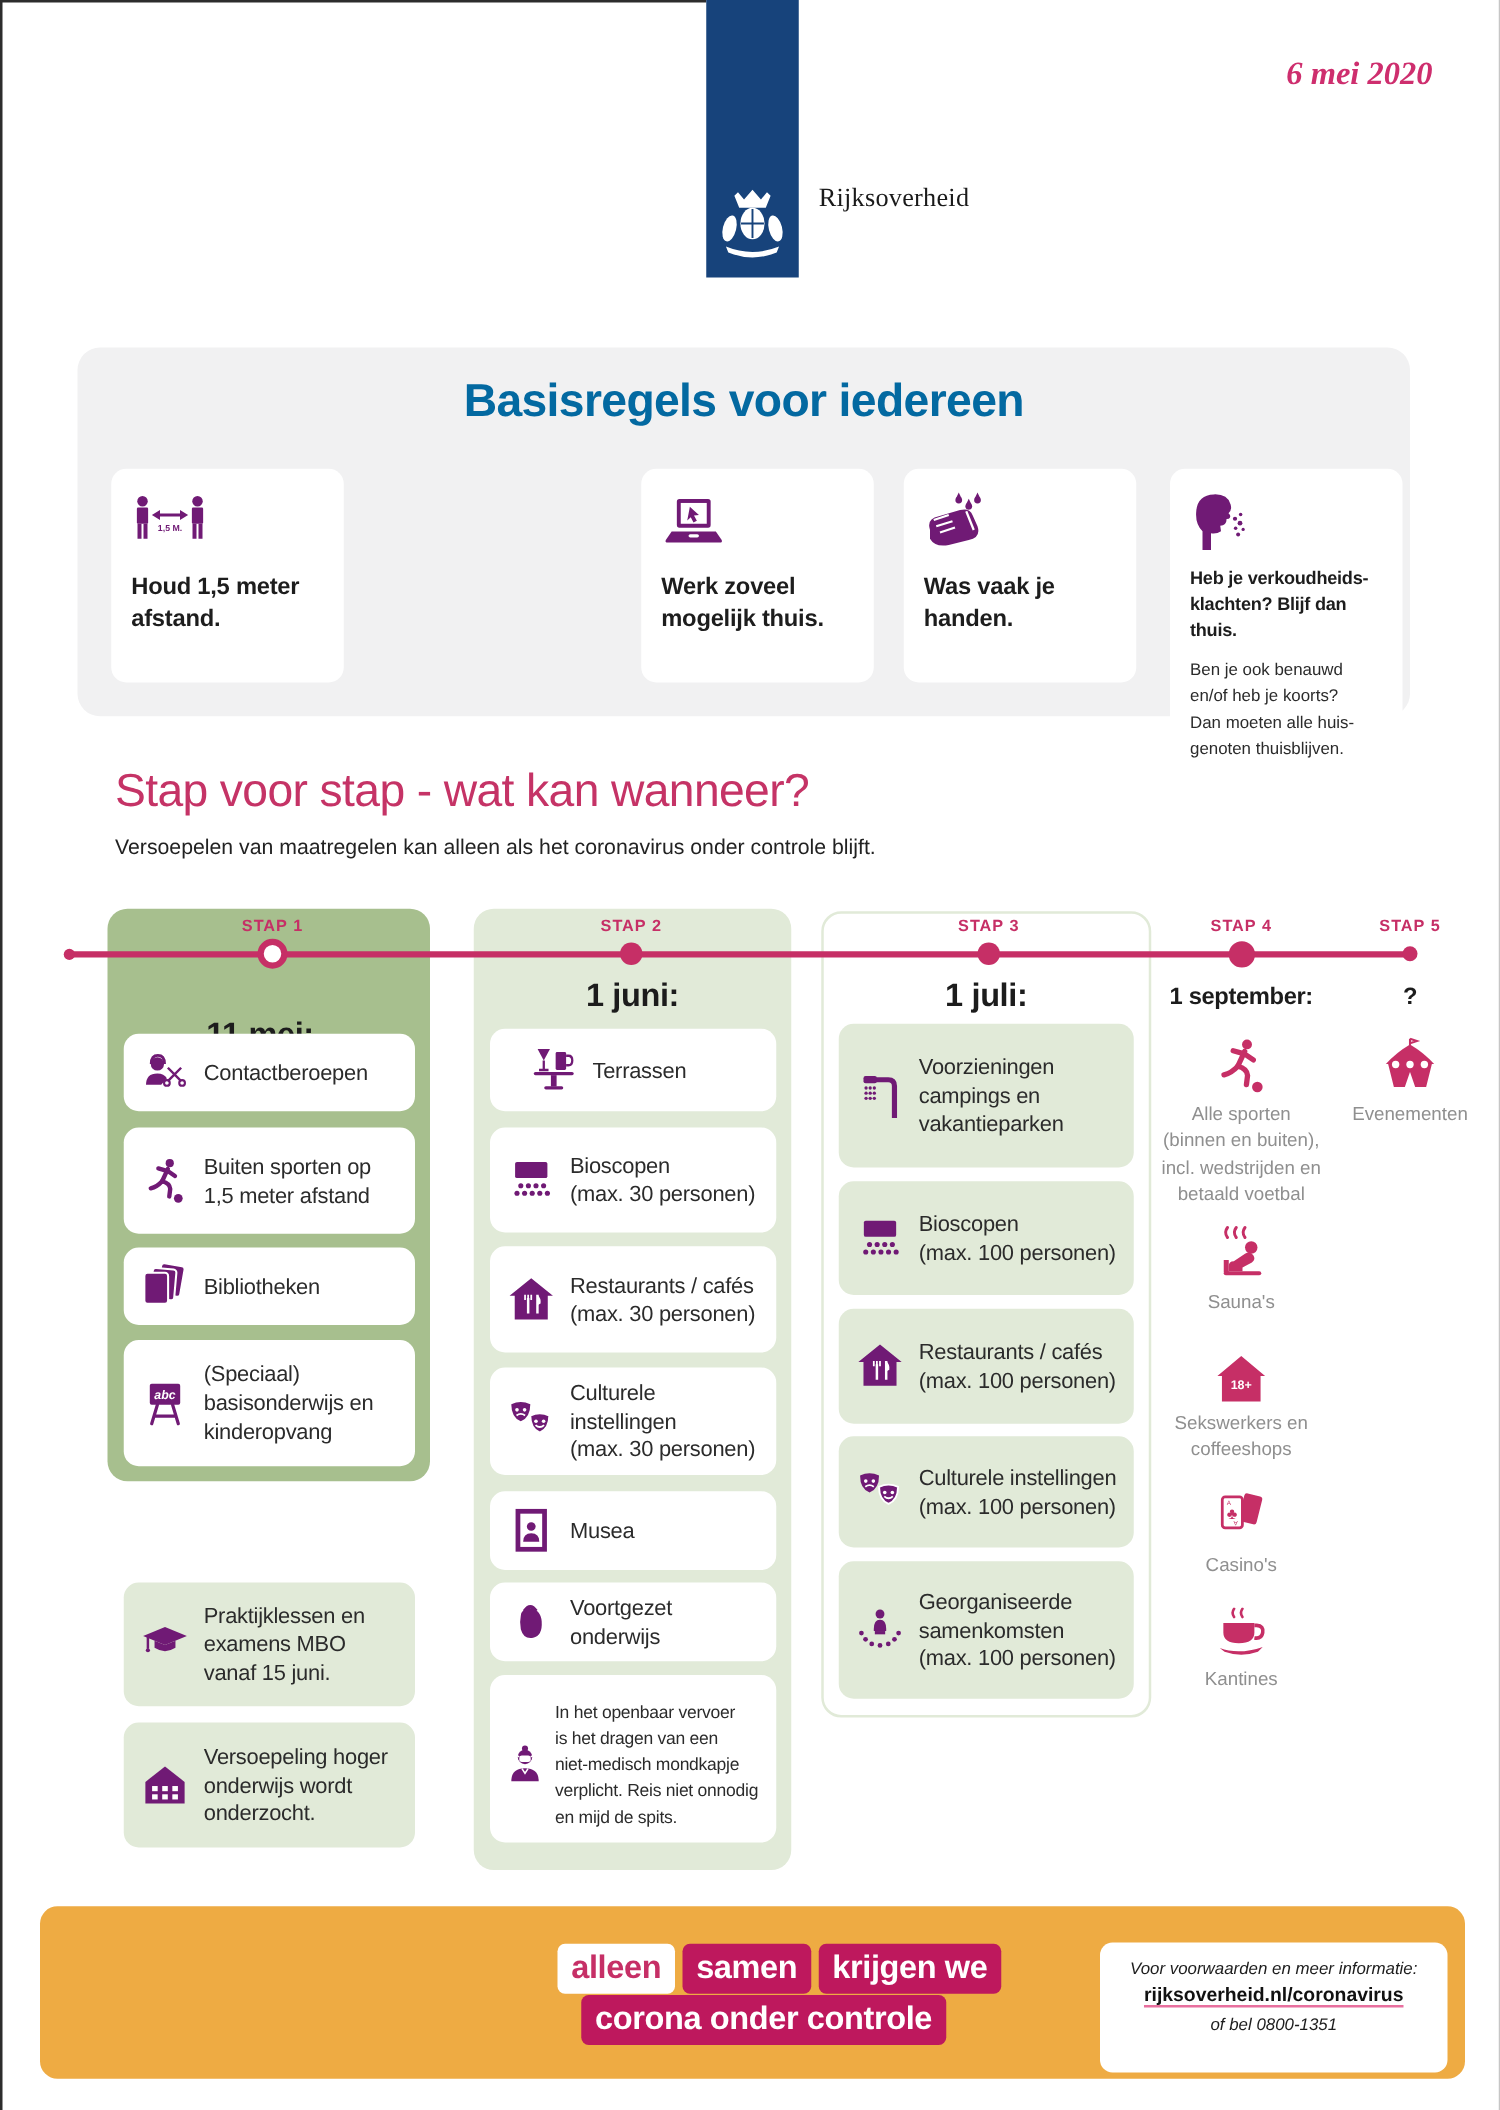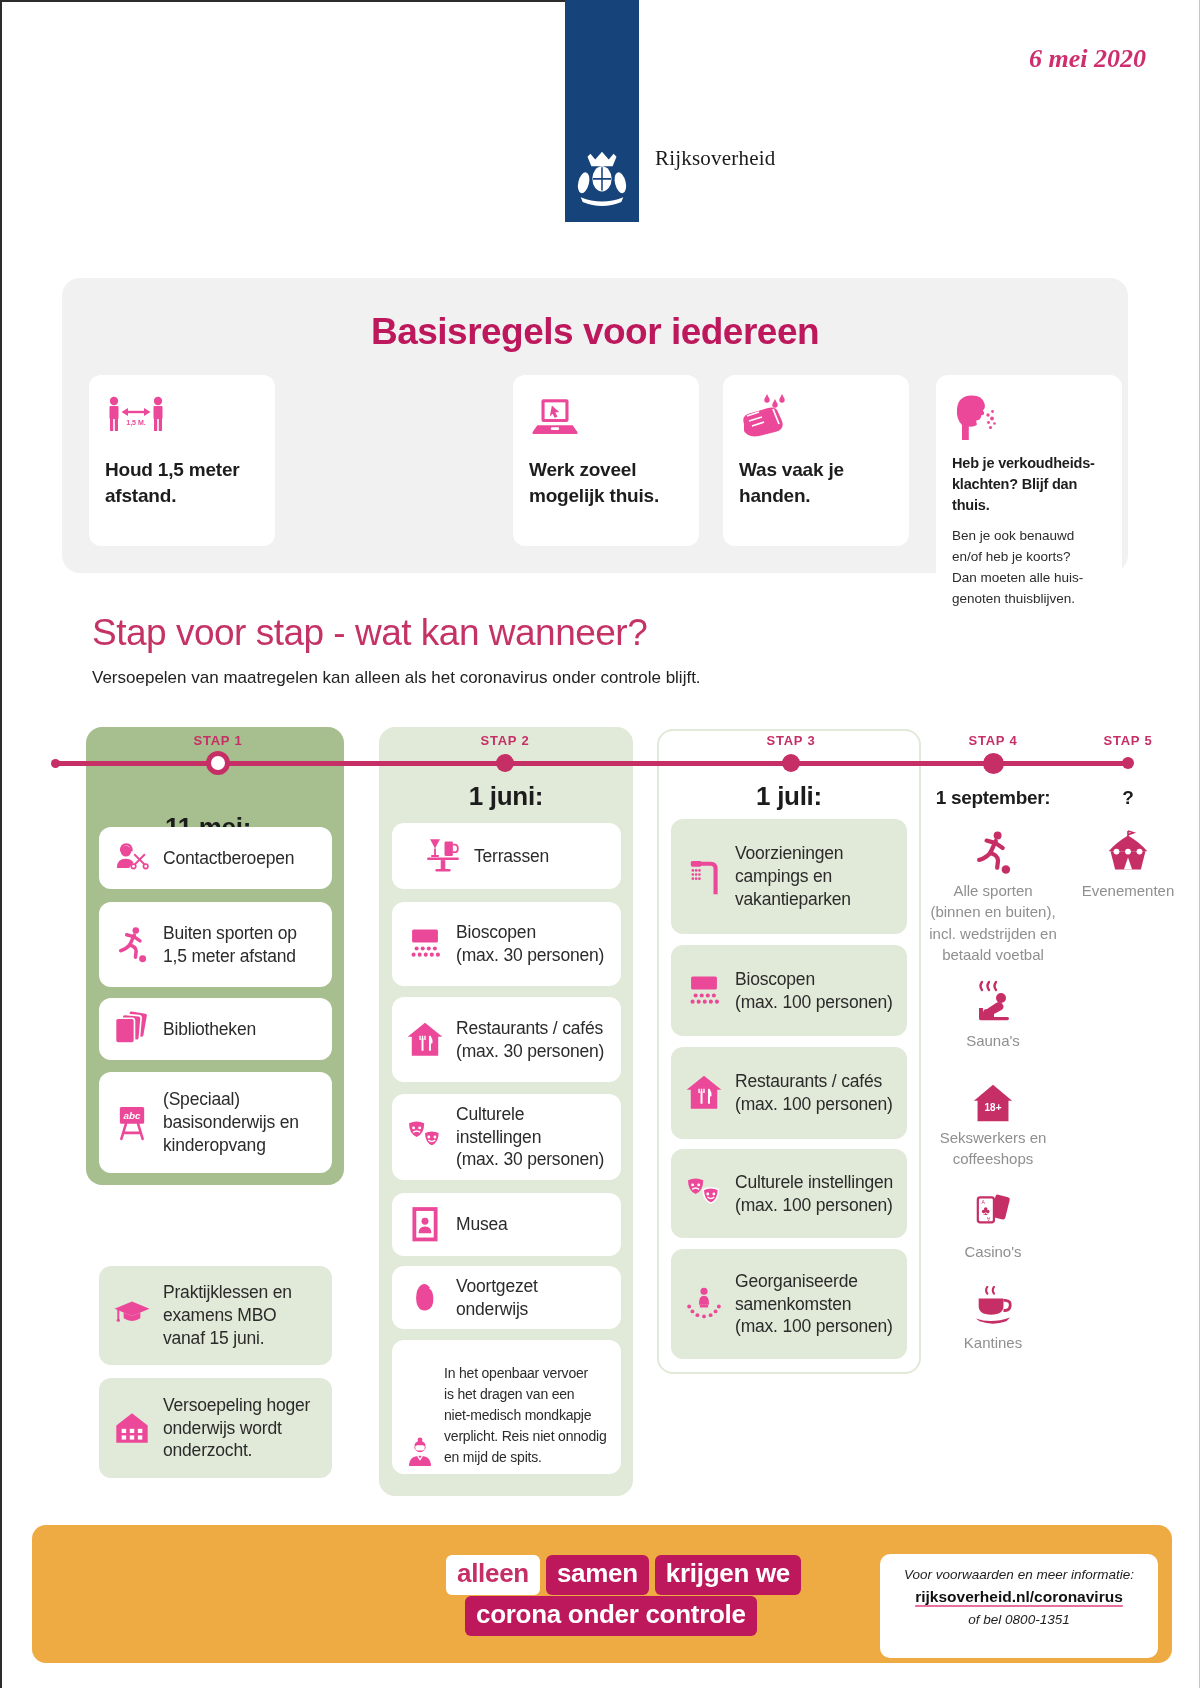--- a/index.html
+++ b/index.html
@@ -8,21 +8,21 @@
   .abs{position:absolute;}
   .edge{background:#2c2c2c;}
   
   .ribbon{left:565px;top:0;width:74px;height:222px;background:#17437b;}
   .logo-text{left:655px;top:146px;font-family:"Liberation Serif",serif;font-size:21px;color:#1a1a1a;letter-spacing:.2px;}
   .date{right:54px;top:44px;font-family:"Liberation Serif",serif;font-style:italic;font-weight:bold;
         font-size:26px;color:#ce2e6e;}
   
   .panel{left:62px;top:278px;width:1066px;height:295px;background:#f1f1f2;border-radius:18px;}
   .bs-title{left:62px;top:300px;width:1066px;text-align:center;font-size:37px;font-weight:bold;
-            color:#be185d;letter-spacing:-.5px;margin-top:11px;}
+            color:#0369a1;letter-spacing:-.5px;}
   .bs-card{background:#fff;border-radius:12px;padding:16px 12px 12px 16px;box-sizing:border-box;}
   .bs-card .icw{display:block;height:56px;margin-bottom:10px;}
   .bs-label{font-size:19px;font-weight:bold;line-height:1.35;color:#1d1d1d;white-space:pre-line;letter-spacing:-.2px;}
   .bs5-title{font-size:14.5px;font-weight:bold;line-height:1.45;color:#1d1d1d;white-space:pre-line;letter-spacing:-.2px;}
   .bs5-body{font-size:13.5px;line-height:1.55;color:#2b2b2b;white-space:pre-line;margin-top:10px;}
   
   .sp-title{left:92px;top:612px;font-size:37px;color:#c53366;letter-spacing:-.5px;}
   .sp-sub{left:92px;top:668px;font-size:17px;color:#222;}
   .colbox{border-radius:16px;}
   .col1{left:86px;top:727px;width:258px;height:458px;background:#a7bf8e;}
@@ -34,21 +34,21 @@
   .stap-label{top:733px;width:100px;text-align:center;font-size:13px;font-weight:bold;color:#c62f66;letter-spacing:.8px;}
   .col-date{font-size:26px;font-weight:bold;color:#1c1c1c;text-align:center;letter-spacing:-.3px;}
   .col-date.sm{font-size:19px;}
   .item{display:flex;align-items:center;border-radius:12px;padding:6px 8px 6px 14px;box-sizing:border-box;}
   .item.white{background:#fff;}
   .item.green{background:#e1ead8;}
   .item .icw{flex:0 0 38px;width:38px;height:38px;margin-right:12px;}
   .item-label{font-size:17.5px;line-height:1.3;color:#2b2b2b;white-space:pre-line;letter-spacing:-.2px;}
   .item-label.small{font-size:14px;line-height:1.5;}
   .icw svg{width:100%;height:100%;display:block;}
-  .ic{color:#ec4899;display:inline-block;}
+  .ic{color:#701a75;display:inline-block;}
   .stand{display:block;text-align:center;}
   .stand .icw{display:inline-block;width:46px;height:46px;color:#c62f66;}
   .cap{font-size:15px;line-height:1.42;color:#8f8f8f;text-align:center;white-space:pre-line;}
   
   .orange{left:32px;top:1525px;width:1140px;height:138px;background:#eeab43;border-radius:14px;}
   .slg{display:flex;gap:6px;}
   .slg span{display:inline-block;background:#be185d;color:#fff;font-size:26px;font-weight:bold;
             padding:3px 11px 6px;border-radius:6px;letter-spacing:-.3px;}
   .slg span.inv{background:#fff;color:#c62f66;}
   .infobox{left:880px;top:1554px;width:262px;height:82px;background:#fff;border-radius:10px;
@@ -356,21 +356,21 @@
   <div class="abs item white" style="left:392px;top:1266px;width:229px;height:63px;">
     <span class="icw ic">
       <svg viewBox="0 0 42 50" fill="currentColor">
         <path d="M14 13q6-9 12 0" fill="none" stroke="currentColor" stroke-width="4"></path>
         <path d="M10 18q1-8 9-8 12 1 13 14 1 15-9 17-10 2-13-9-1.5-7 0-14z"></path>
       </svg>
     </span>
     <div class="item-label">Voortgezet onderwijs</div>
   </div>
 
-  <div class="abs item white" style="left:392px;top:1340px;width:229px;height:134px;align-items:flex-end;padding-top:14px;">
+  <div class="abs item white" style="left:392px;top:1340px;width:229px;height:134px;align-items:center;padding-top:14px;">
     <span class="icw ic" style="flex:0 0 28px;width:28px;height:32px;margin-right:10px;">
       <svg viewBox="0 0 46 50" fill="currentColor">
         <circle cx="23" cy="5" r="4"></circle>
         <circle cx="23" cy="16" r="9.5"></circle>
         <rect x="15.5" y="14" width="15" height="8.6" rx="3.4" fill="#fff"></rect>
         <path d="M15.5 16l-3.5-2M15.5 21l-3.5 2M30.5 16l3.5-2M30.5 21l3.5 2" stroke="#fff" stroke-width="1.6" fill="none"></path>
         <path d="M5 48q0-17 18-17t18 17z"></path>
         <path d="M19 31.5l4 6 4-6" stroke="#fff" stroke-width="2" fill="none"></path>
       </svg>
     </span>

